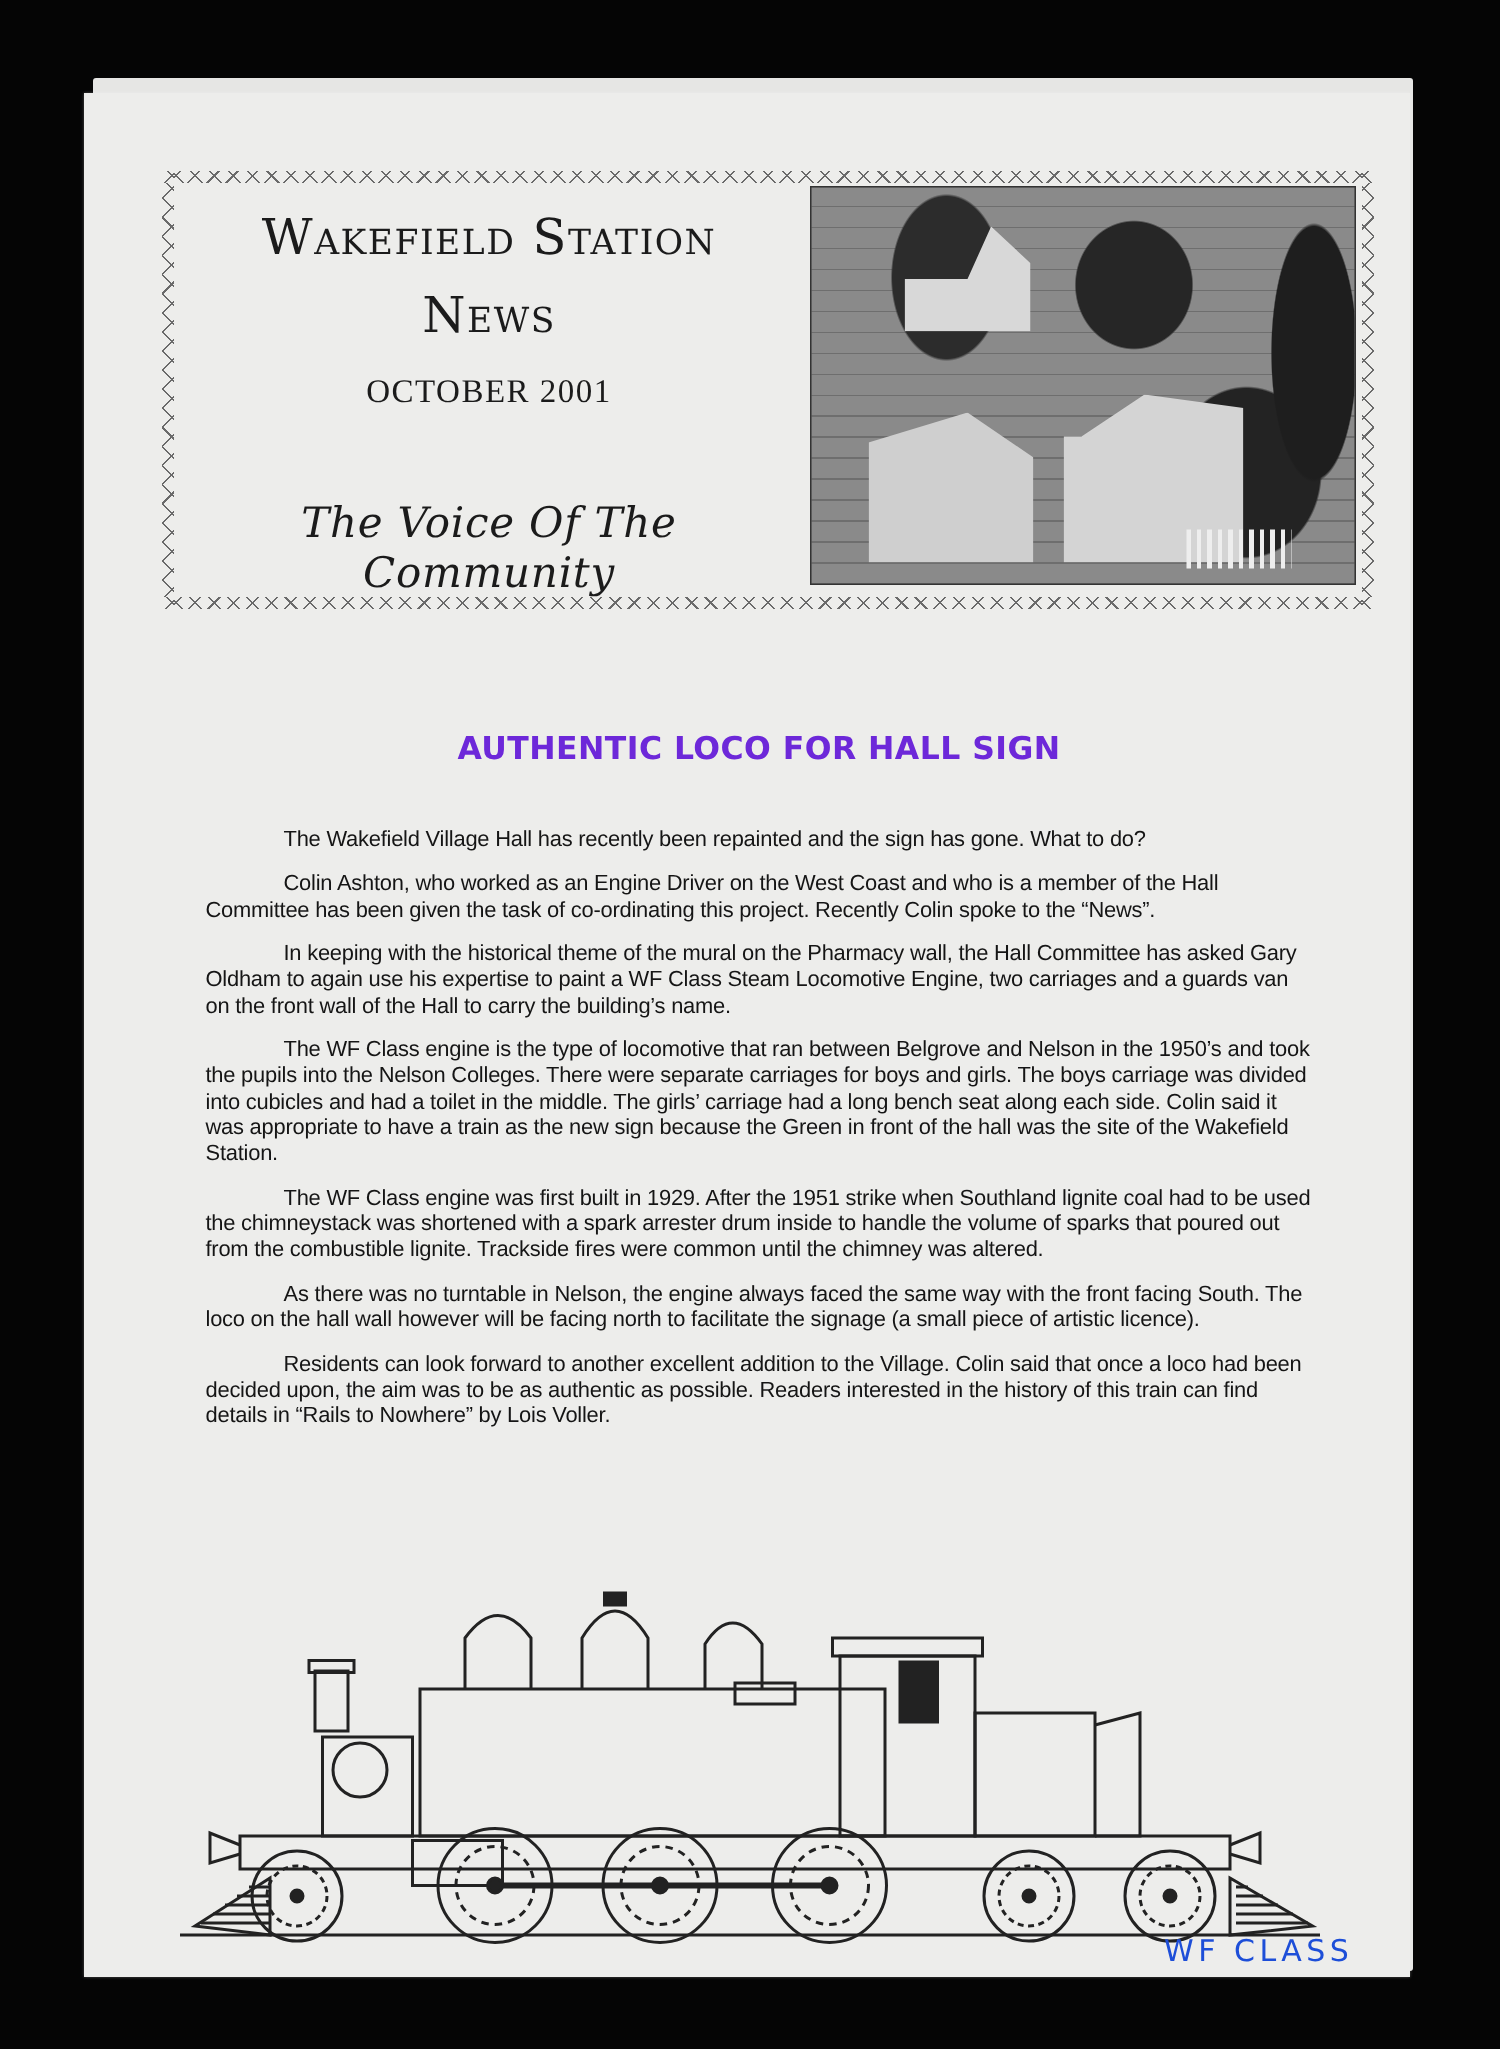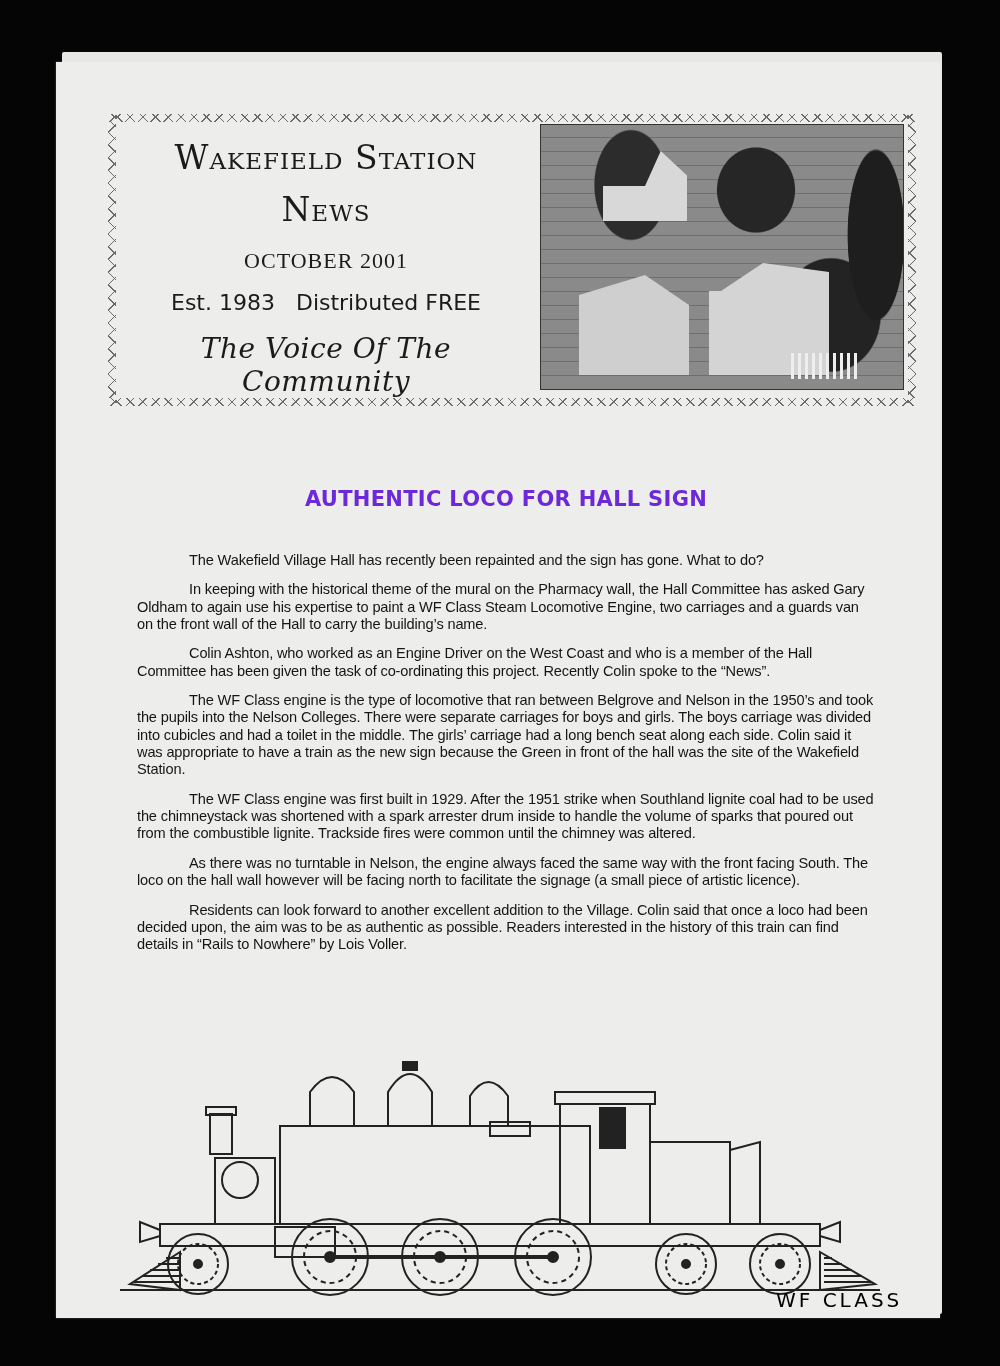--- a/index.html
+++ b/index.html
@@ -64,58 +64,55 @@
     position: absolute; left: 69px; top: 478px; width: 762px; color: #151515;
     font-family: "Liberation Sans Narrow", "Liberation Sans", sans-serif; font-size: 14.6px; line-height: 17.35px;
     letter-spacing: -0.15px;
   }
   .article p { margin: 12px; text-indent: 52px; text-align: left; }
   .article p.first { text-indent: 52px; }
   .loco {
     position: absolute; left: 64px; top: 990px; width: 760px; height: 260px;
   }
   .caption {
-    position: absolute; left: 720px; top: 1226px; font-family: "DejaVu Sans", sans-serif; font-size: 20px; letter-spacing: 3px; color: #000000;
+    position: absolute; left: 720px; top: 1226px; font-family: "DejaVu Sans", sans-serif; font-size: 20px; letter-spacing: 3px; color: #1d4ed8;
   }
 </style>
 </head>
 <body>
 
 <div class="page-stack-back"></div>
 
 <div class="page">
 
   <div class="ghost" style="left:200px;top:60px;">▬▬▬▬▬▬▬▬▬▬▬▬▬▬▬▬▬</div>
 
   <div class="masthead">
     <div class="masthead-inner">
       <div class="title-block">
         <div class="title-line1">Wakefield Station</div>
         <div class="title-line2">News</div>
         <div class="issue-date">OCTOBER 2001</div>
-        <div class="est-line">
-          <span>Est. 1983</span>&nbsp;&nbsp;&nbsp;<span>Distributed FREE</span>
-        </div>
         <div class="tagline">The Voice Of The Community</div>
       </div>
       <div class="photo" title="Mural of historic Wakefield church and cottages">
         <div class="church"></div>
         <div class="house1"></div>
         <div class="house2"></div>
         <div class="fence"></div>
       </div>
     </div>
   </div>
 
   <div class="headline">AUTHENTIC LOCO FOR HALL SIGN</div>
 
   <div class="article">
     <p class="first">The Wakefield Village Hall has recently been repainted and the sign has gone. What to do?</p>
+    <p>Colin Ashton, who worked as an Engine Driver on the West Coast and who is a member of the Hall Committee has been given the task of co-ordinating this project.  Recently Colin spoke to the “News”.</p>
     <p>In keeping with the historical theme of the mural on the Pharmacy wall, the Hall Committee has asked Gary Oldham to again use his expertise to paint a WF Class Steam Locomotive Engine, two carriages and a guards van on the front wall of the Hall to carry the building’s name.</p>
-    <p>Colin Ashton, who worked as an Engine Driver on the West Coast and who is a member of the Hall Committee has been given the task of co-ordinating this project.  Recently Colin spoke to the “News”.</p>
     <p>The WF Class engine is the type of locomotive that ran between Belgrove and Nelson in the 1950’s and took the pupils into the Nelson Colleges.  There were separate carriages for boys and girls.  The boys carriage was divided into cubicles and had a toilet in the middle.  The girls’ carriage had a long bench seat along each side.  Colin said it was appropriate to have a train as the new sign because the Green in front of the hall was the site of the Wakefield Station.</p>
     <p>The WF Class engine was first built in 1929.  After the 1951 strike when Southland lignite coal had to be used the chimneystack was shortened with a spark arrester drum inside to handle the volume of sparks that poured out from the combustible lignite.  Trackside fires were common until the chimney was altered.</p>
     <p>As there was no turntable in Nelson, the engine always faced the same way with the front facing South.  The loco on the hall wall however will be facing north to facilitate the signage (a small piece of artistic licence).</p>
     <p>Residents can look forward to another excellent addition to the Village.  Colin said that once a loco had been decided upon, the aim was to be as authentic as possible.  Readers interested in the history of this train can find details in “Rails to Nowhere” by Lois Voller.</p>
   </div>
 
   <svg class="loco" viewBox="0 0 760 260" fill="none" stroke="#222" stroke-width="2">
 
     <line x1="0" y1="238" x2="760" y2="238"></line>
 

